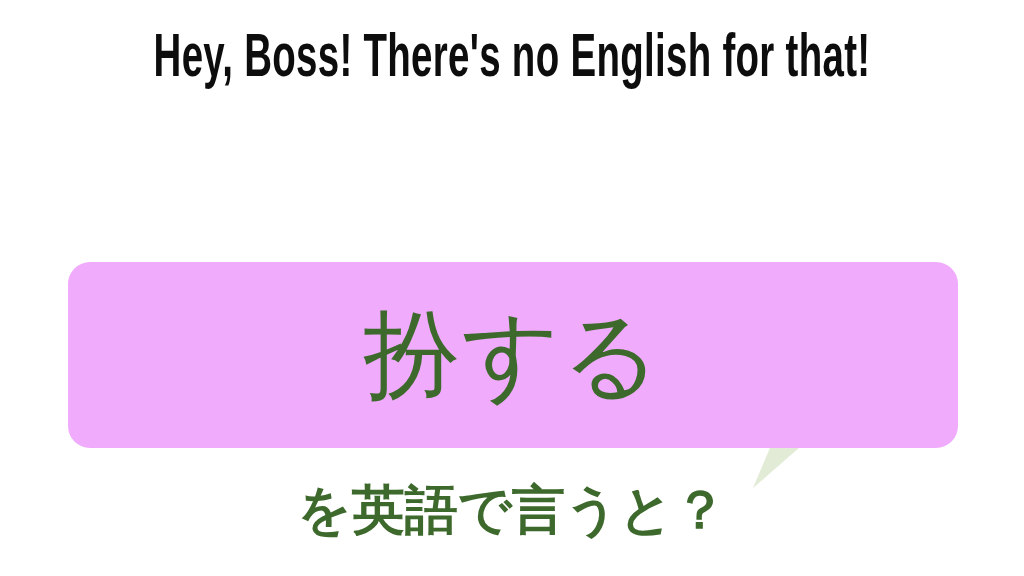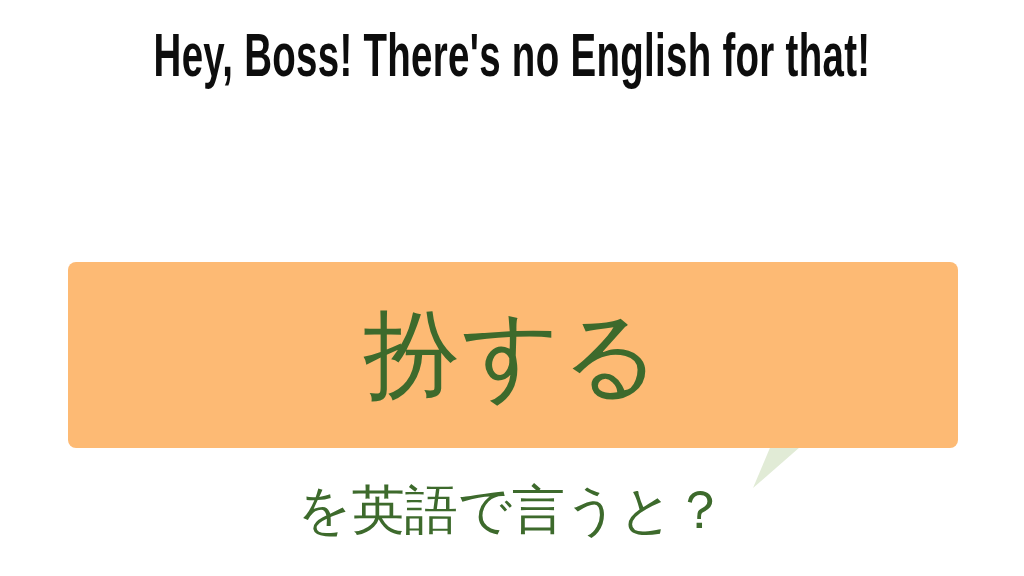--- a/index.html
+++ b/index.html
@@ -83,22 +83,22 @@
     width: 890px;
     height: 228px;
     overflow: visible;
   }
   #bubble-body {
     position: absolute;
     left: 0;
     top: 0;
     width: 890px;
     height: 186px;
-    background: #fdba74;
-    border-radius: 8px;
+    background: #f0abfc;
+    border-radius: 22px;
   }
   #bubble-word {
     position: absolute;
     left: 0;
     top: 0;
     width: 890px;
     height: 186px;
     display: flex;
     align-items: center;
     justify-content: center;
@@ -118,21 +118,21 @@
     top: 478px;
     width: 1024px;
     height: 62px;
     display: flex;
     align-items: center;
     justify-content: center;
     color: #3D6A2C;
     font-family: "DejaVu Sans", "Liberation Sans", sans-serif;
     font-size: 53px;
     line-height: 1;
-    font-weight: 400;
+    font-weight: 700;
     white-space: nowrap;
   }
 </style>
 </head>
 <body>
 
 <div id="slide">
 
   <div id="headline">Hey, Boss! There's no English for that!</div>
 

